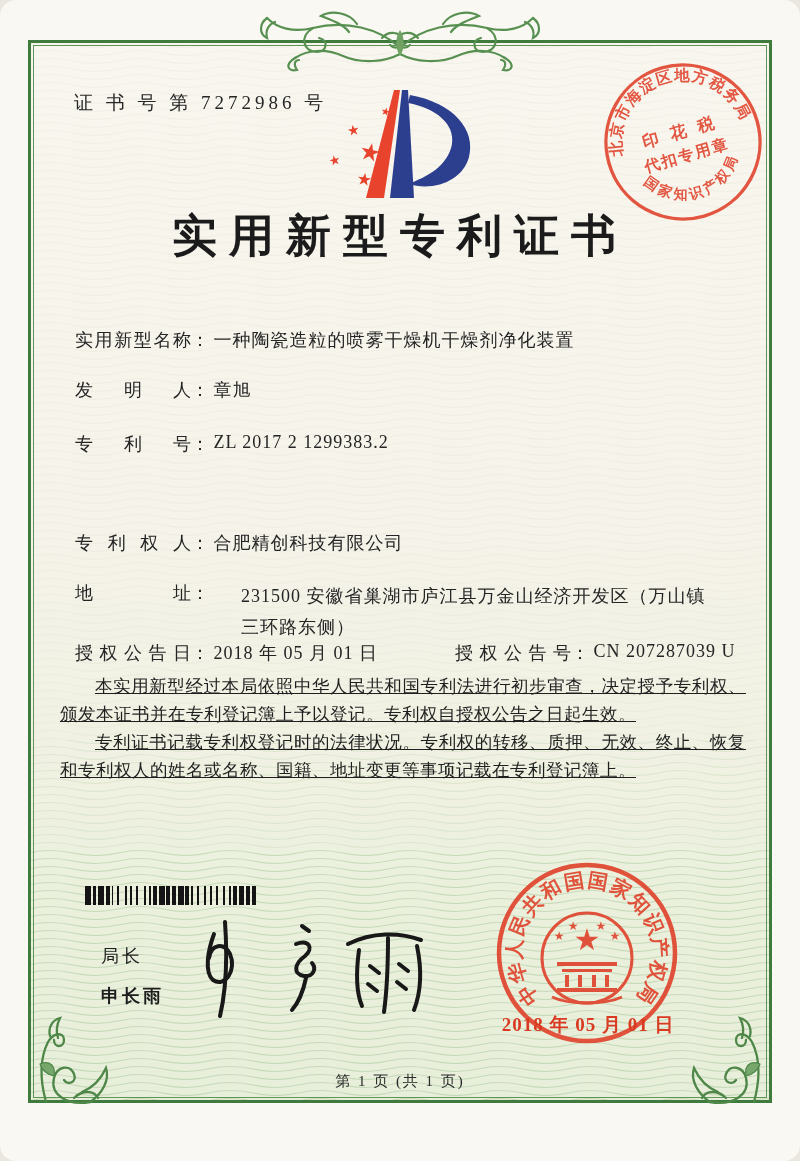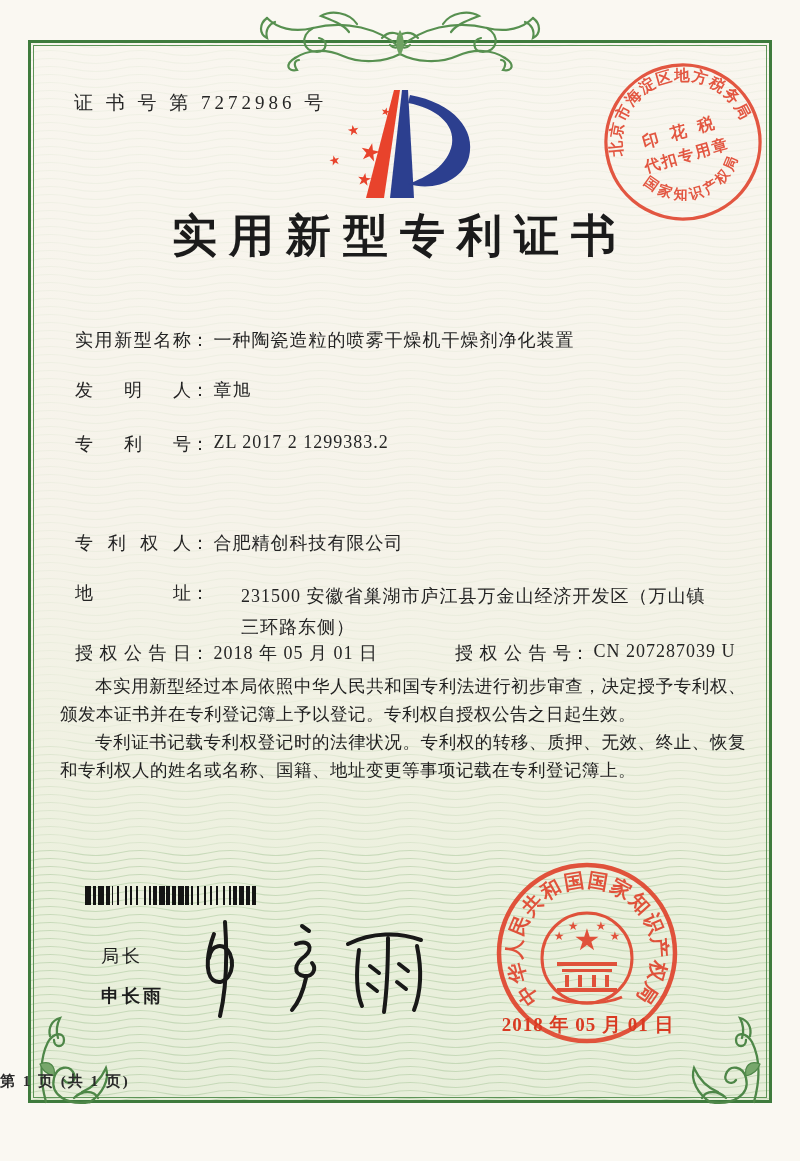--- a/index.html
+++ b/index.html
@@ -1,42 +1,42 @@
 <!DOCTYPE html>
 <html><head>
 <meta charset="utf-8">
 <style>
   html,body{margin:0;padding:0;}
   body{background:#e9e7e0;font-family:"Liberation Serif","DejaVu Serif",serif;}
-  .cert{position:relative;width:800px;height:1161px;background:#faf8f2;overflow:hidden;margin:0 auto;}
+  .cert{position:relative;width:800px;height:1161px;background:#faf8f2;overflow:hidden;margin:0 auto;border-radius:16px;}
   
   .paper{position:absolute;left:28px;top:40px;width:744px;height:1063px;
          background:linear-gradient(180deg,#f9f6ef 0%,#f6f3ea 45%,#f0f1e2 68%,#eaf0dc 82%,#e7eeda 100%);}
   .frame-outer{position:absolute;left:28px;top:40px;width:744px;height:1063px;
                border:3px solid #3e7b3d;box-sizing:border-box;pointer-events:none;}
   .frame-inner{position:absolute;inset:2px;border:1px solid #5d9457;}
   .abs{position:absolute;}
   .cert-no{left:74px;top:90px;font-size:19px;letter-spacing:4px;color:#262626;}
   .title{left:0;top:206px;width:100%;text-align:center;font-size:45px;font-weight:700;
          letter-spacing:12px;color:#1b1b1b;}
   .row{left:75px;font-size:18px;color:#242424;white-space:nowrap;}
   .row-label{display:inline-block;width:116px;text-align:justify;text-align-last:justify;vertical-align:top;}
   .colon{display:inline-block;vertical-align:top;}
   .row-value{display:inline-block;vertical-align:top;letter-spacing:1px;}
   .addr-row{display:flex;white-space:normal;}
   .addr-value{width:540px;line-height:31px;letter-spacing:1px;margin-left:32px;}
   .paras{left:60px;top:672px;width:686px;font-size:17.5px;line-height:28px;
          text-align:justify;color:#1f1f1f;}
-  .paras p{margin:0;text-indent:2em;letter-spacing:0.5px;}
+  .paras p{margin:0;text-indent:2em;letter-spacing:0.5px;text-decoration:underline;}
   .barcode{left:85px;top:886px;width:212px;height:19px;display:flex;align-items:stretch;overflow:hidden;}
   .barcode div{flex:0 0 auto;height:100%;}
   .signer{left:88px;font-size:18px;color:#1d1d1d;letter-spacing:3px;margin-left:13px;}
   .seal-date{left:492px;top:1012px;width:192px;text-align:center;font-size:19px;font-weight:700;
              color:#d93a22;letter-spacing:1px;}
-  .footer{left:0;top:1072px;width:100%;text-align:left;font-size:15px;color:#2a2a2a;letter-spacing:2px;font-weight:bold;}
+  .footer{left:0;top:1072px;width:100%;text-align:center;font-size:15px;color:#2a2a2a;letter-spacing:2px;}
   svg{display:block;}
   svg text{font-family:"Liberation Serif","DejaVu Serif",serif;}
 </style>
 </head>
 <body>
 
 <div class="cert">
 
   <div class="paper"></div>
   <svg class="abs" style="left:28px;top:40px;" width="744" height="1063" aria-hidden="true">

